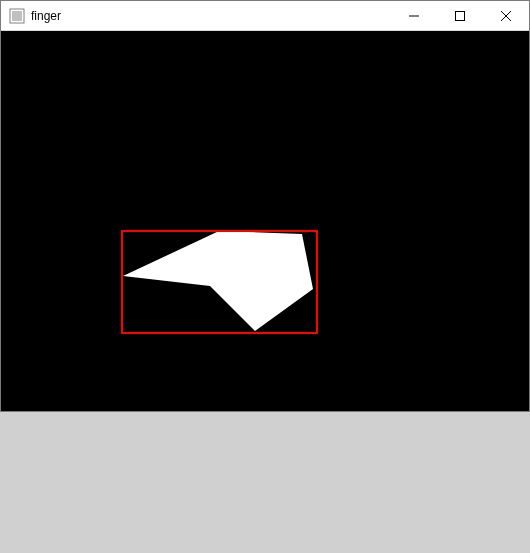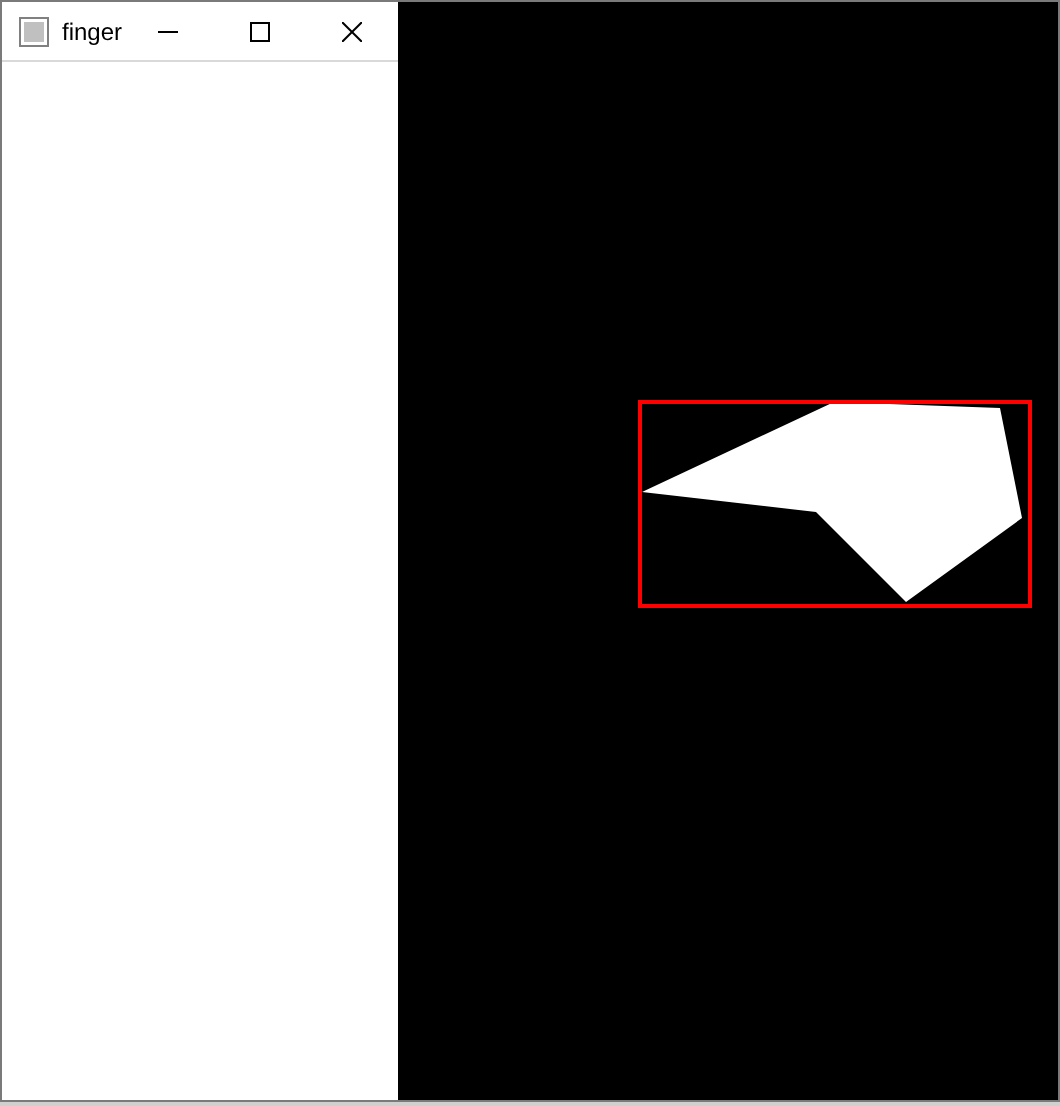--- a/index.html
+++ b/index.html
@@ -5,24 +5,25 @@
     * { margin: 0; padding: 0; box-sizing: border-box; }
     body {
       width: 530px;
       height: 553px;
       font-family: "Segoe UI", Tahoma, sans-serif;
       background: #d0d0d0;
       overflow: hidden;
     }
     .window {
       width: 530px;
-      height: 551px;
+      height: 412px;
       background: #ffffff;
       border: 1px solid #7a7a7a;
       display: flex;
+      flex-direction: column;
     }
     .titlebar {
       height: 30px;
       background: #ffffff;
       display: flex;
       align-items: center;
       padding-left: 8px;
       border-bottom: 1px solid #d9d9d9;
     }
     .app-icon {

